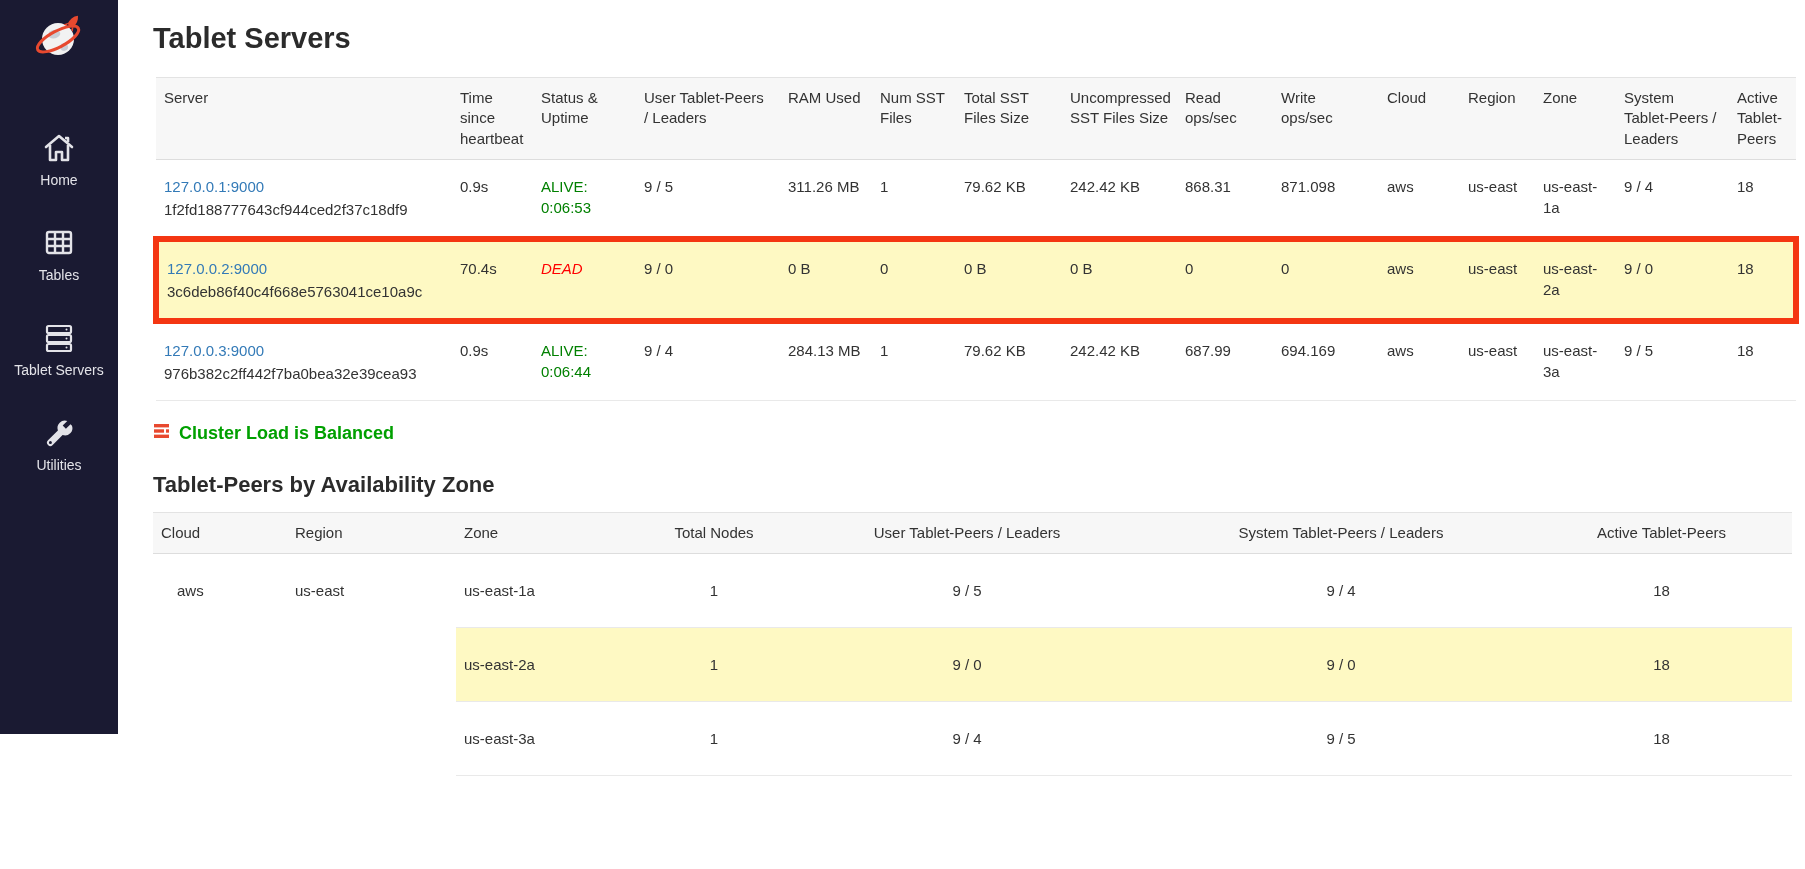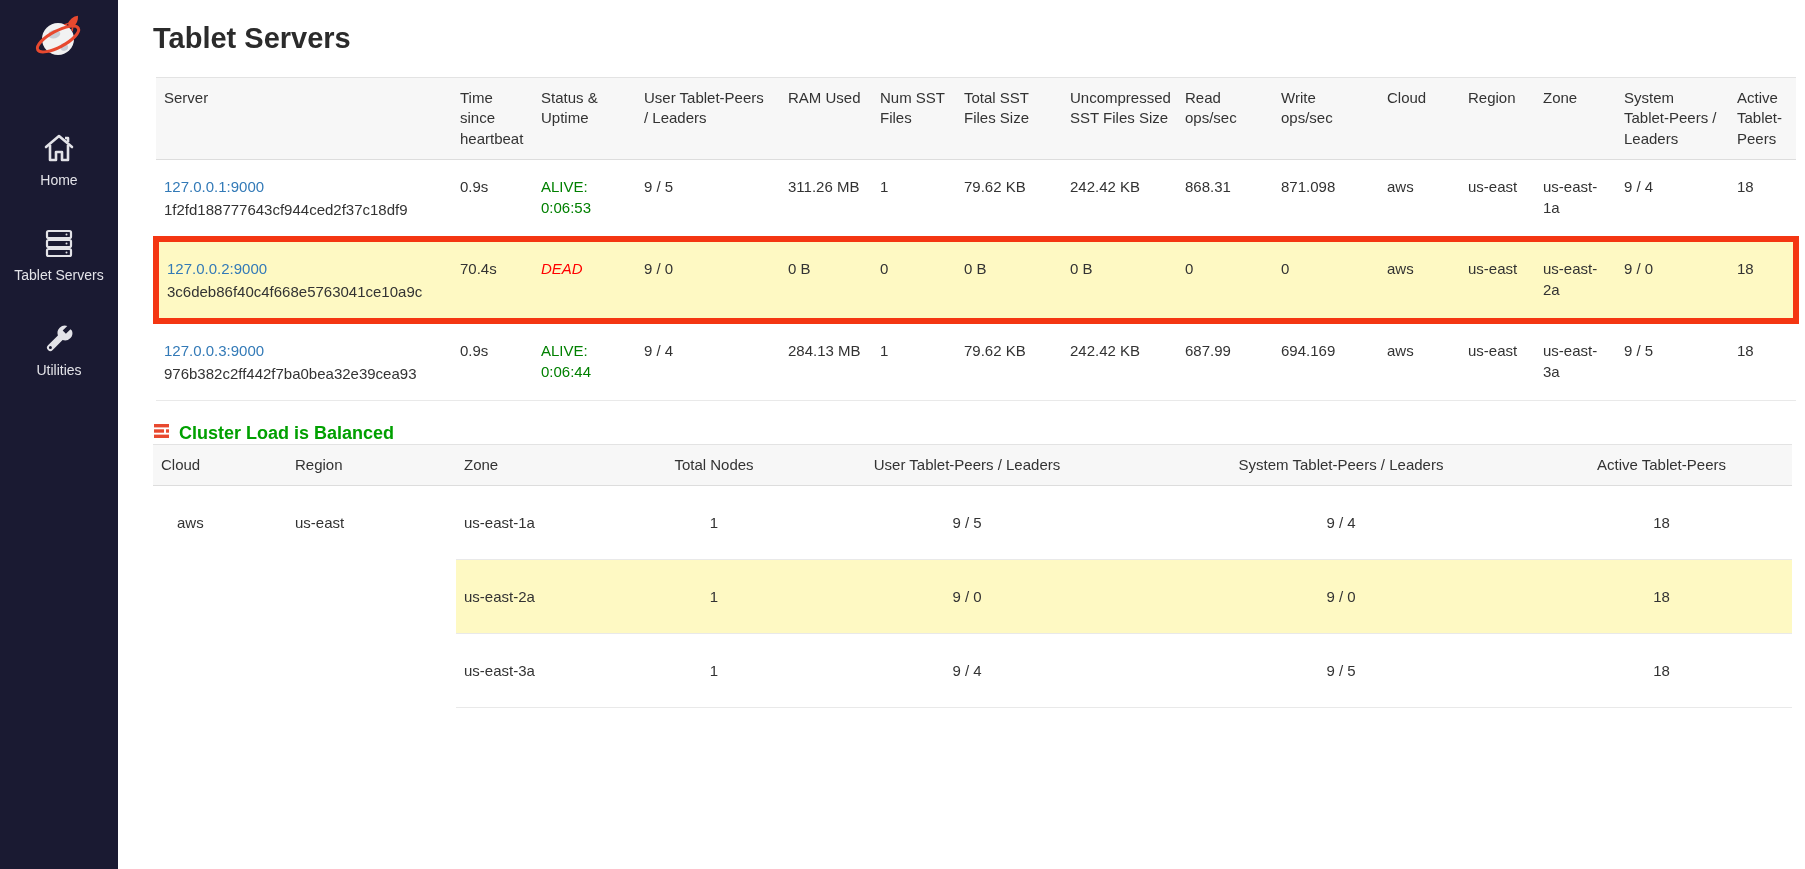--- a/index.html
+++ b/index.html
@@ -1,21 +1,21 @@
 <!DOCTYPE html>
 <html><head>
 <meta charset="utf-8">
 <style>
   * { margin: 0; padding: 0; box-sizing: border-box; }
   html, body { width: 1805px; height: 869px; overflow: hidden; background: #fff;
     font-family: "Liberation Sans", sans-serif; color: #333; }
   .app { display: flex; width: 1805px; height: 869px; }
 
   
-  .sidebar { width: 118px; min-width: 118px; height: 869px; background: #1a1a32;
+  .sidebar { width: 118px; min-width: 118px; height: 734px; background: #1a1a32;
     display: flex; flex-direction: column; align-items: center; }
   .logo { margin-top: 10px; width: 56px; height: 56px; }
   .nav { display: flex; flex-direction: column; align-items: center; width: 100%; margin-top: 46px; }
   .nav-item { display: flex; flex-direction: column; align-items: center; gap: 6px;
     width: 100%; padding: 18px 0 19px 0; cursor: pointer; text-decoration: none; }
   .nav-item .icon { width: 36px; height: 36px; display: flex; align-items: center; justify-content: center; }
   .nav-item .label { color: #e3e3e8; font-size: 14px; white-space: nowrap; }
   .nav-item svg { stroke: #e3e3e8; fill: none; }
 
   
@@ -78,20 +78,29 @@
           <svg width="34" height="34" viewBox="0 0 34 34" stroke-width="2.6">
             <path d="M4 16 L17 5 L30 16" stroke-linecap="round" stroke-linejoin="round"></path>
             <path d="M8 14 V29 H14 V21 H20 V29 H26 V14" stroke-linejoin="round"></path>
             <path d="M23 7 h3 v4" stroke-linejoin="round"></path>
           </svg>
         </span>
         <span class="label">Home</span>
       </a>
       <a class="nav-item">
         <span class="icon">
+          <svg width="34" height="34" viewBox="0 0 34 34" stroke-width="2.4">
+            <rect x="5" y="6" width="24" height="21" rx="2"></rect>
+            <path d="M5 13 H29 M5 20 H29 M13 6 V27 M21 6 V27"></path>
+          </svg>
+        </span>
+        <span class="label">Tables</span>
+      </a>
+      <a class="nav-item">
+        <span class="icon">
           <svg width="34" height="34" viewBox="0 0 34 34" stroke-width="2.2">
             <rect x="5" y="5" width="24" height="7" rx="1.5"></rect>
             <rect x="5" y="14" width="24" height="7" rx="1.5"></rect>
             <rect x="5" y="23" width="24" height="7" rx="1.5"></rect>
             <circle cx="24.5" cy="8.5" r="1" fill="#e3e3e8" stroke="none"></circle>
             <circle cx="24.5" cy="17.5" r="1" fill="#e3e3e8" stroke="none"></circle>
             <circle cx="24.5" cy="26.5" r="1" fill="#e3e3e8" stroke="none"></circle>
           </svg>
         </span>
         <span class="label">Tablet Servers</span>
@@ -229,20 +238,21 @@
         <svg width="17" height="17" viewBox="0 0 17 17">
           <rect x="1" y="1" width="15" height="3.4" fill="#e8492f"></rect>
           <rect x="1" y="6.3" width="10" height="3.4" fill="#e8492f"></rect>
           <rect x="13" y="6.3" width="3" height="3.4" fill="#e8492f"></rect>
           <rect x="1" y="11.6" width="15" height="3.4" fill="#e8492f"></rect>
         </svg>
       </span>
       <span class="text">Cluster Load is Balanced</span>
     </div>
 
+    <h2 class="section-title">Tablet-Peers by Availability Zone</h2>
 
     <table class="az">
       <colgroup>
         <col style="width:134px">
           <col style="width:169px">
           <col style="width:189px">
           <col style="width:138px">
         <col style="width:368px">
           <col style="width:380px">
           <col style="width:261px">

